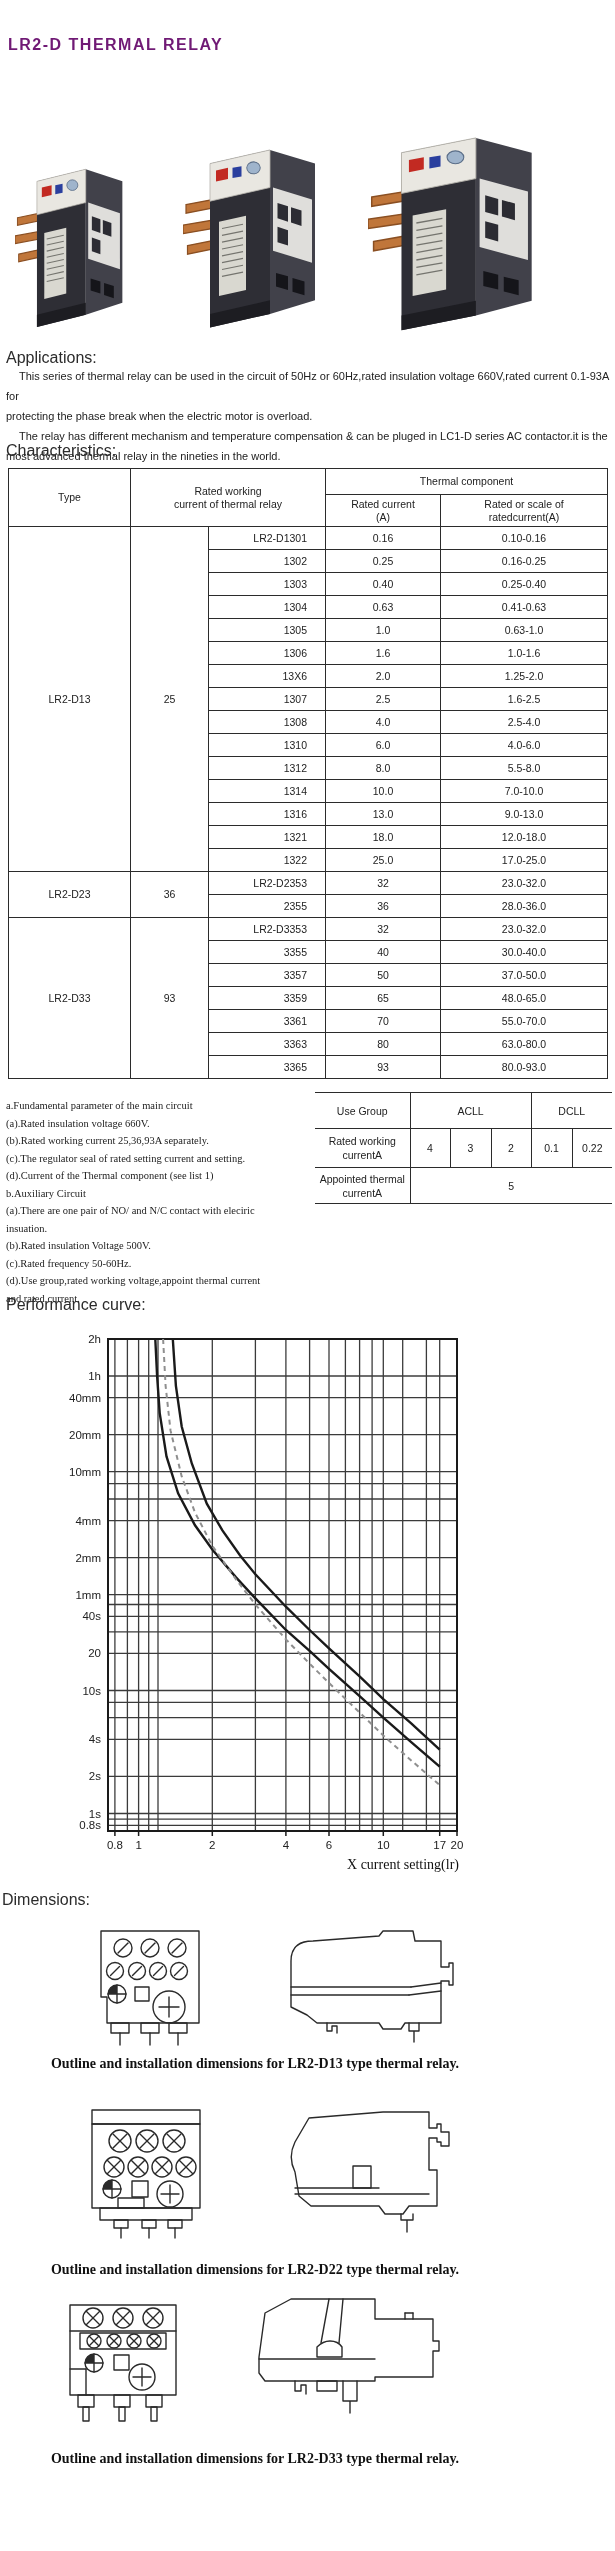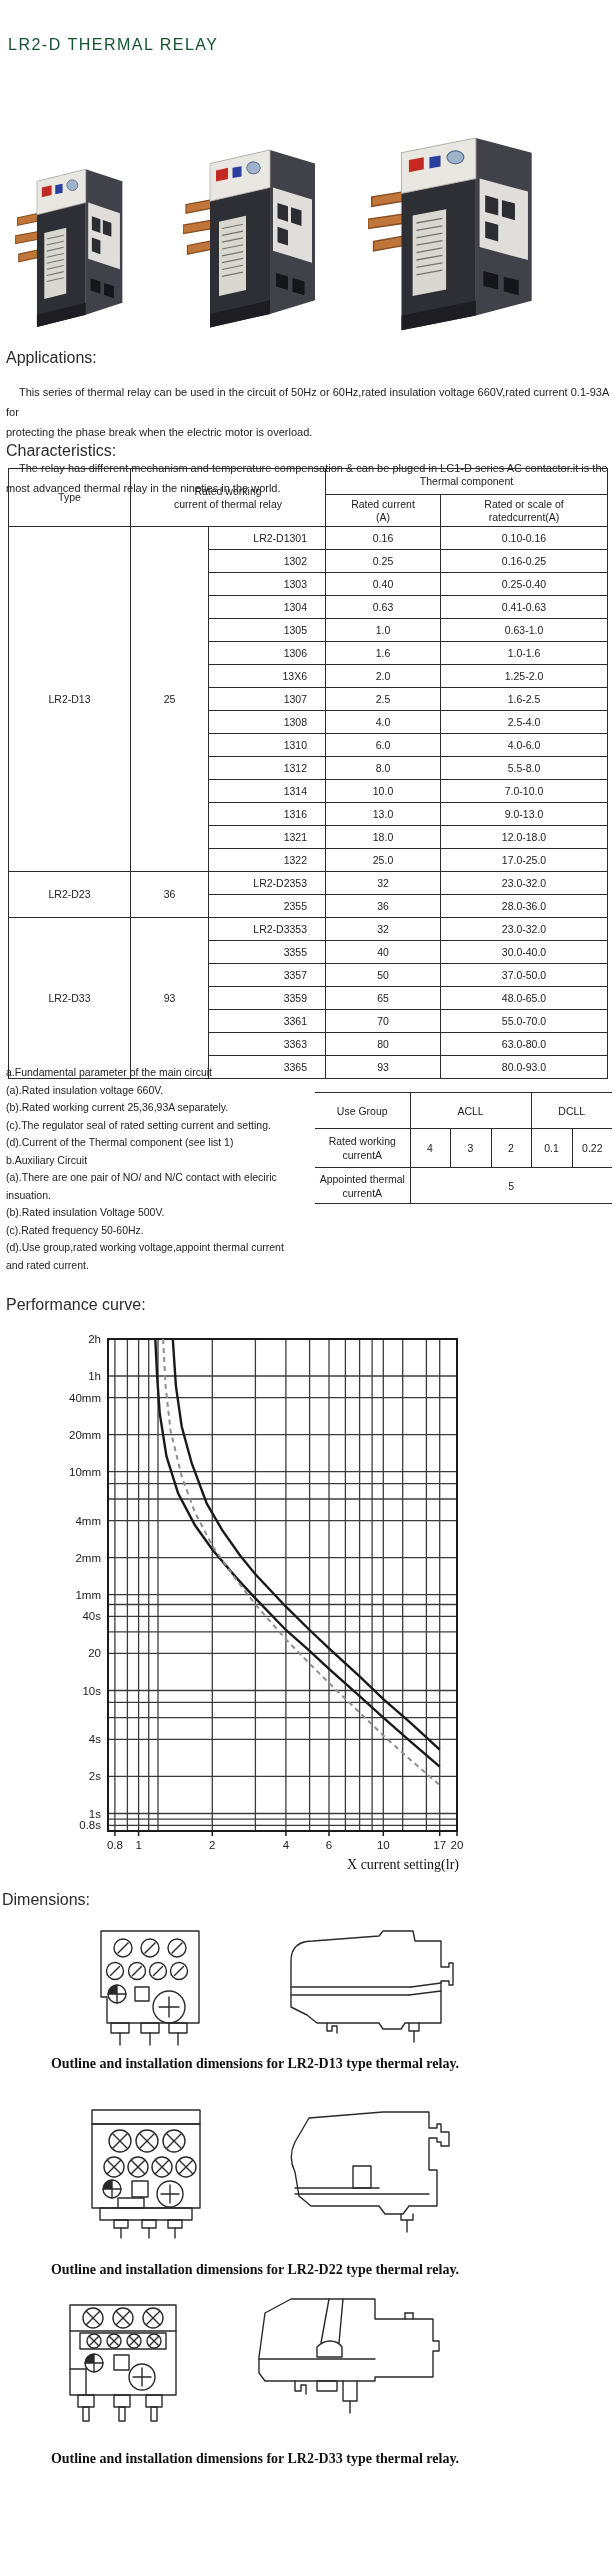--- a/index.html
+++ b/index.html
@@ -1,23 +1,23 @@
 <!DOCTYPE html>
 <html><head>
 <meta charset="utf-8">
 <style>
   html,body{margin:0;padding:0;background:#fff;}
   .page{position:relative;width:615px;height:2551px;background:#ffffff;overflow:hidden;
         font-family:"Liberation Sans",sans-serif;color:#1a1a1a;}
   .abs{position:absolute;}
-  .page-title{left:8px;top:36px;font-size:16px;font-weight:normal;letter-spacing:1.5px;color:#14532d;}
+  .page-title{left:8px;top:36px;font-size:16px;font-weight:bold;letter-spacing:1.5px;color:#701a75;}
   .sec-heading{left:6px;font-size:16px;color:#2b2b2b;}
   .body-text{left:6px;width:604px;font-size:11px;line-height:20px;color:#222;}
-  .body-text .tline.indent{text-indent:13px;margin-top:16px;}
-  .notes{left:6px;top:1064px;width:302px;font-size:10.5px;line-height:17.5px;color:#222;}
+  .body-text .tline.indent{text-indent:13px;}
+  .notes{left:6px;top:1097px;width:302px;font-size:10.5px;line-height:17.5px;color:#222;font-family:Liberation Serif, serif;}
   table{border-collapse:collapse;table-layout:fixed;}
   
   .char-table{left:8px;top:468px;width:599px;font-size:10.5px;color:#222;}
   .char-table th,.char-table td{border:1px solid #2b2b2b;text-align:center;vertical-align:middle;
        padding:0;font-weight:normal;line-height:13px;}
   .char-table thead tr:first-child th{height:25px;}
   .char-table thead tr:last-child th{height:31px;}
   .char-table tbody td{height:22px;}
   .char-table td.model{text-align:right;padding-right:18px;}
   

